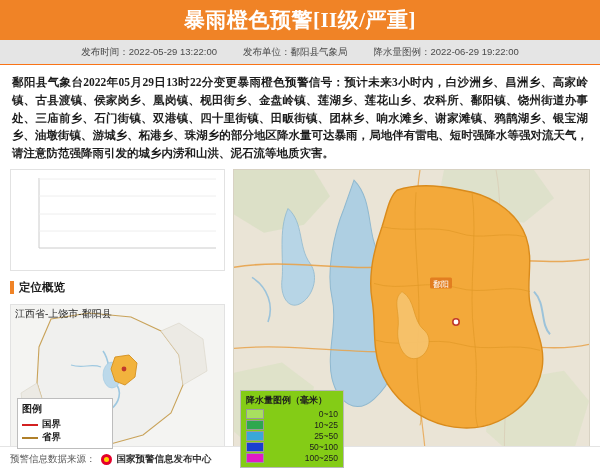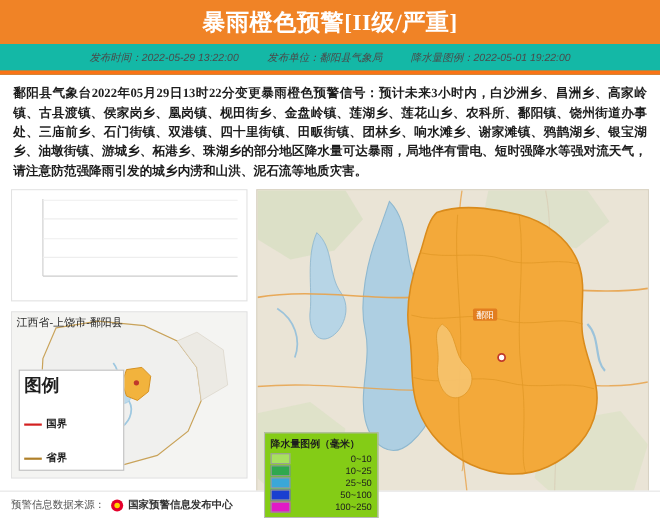--- a/index.html
+++ b/index.html
@@ -32,29 +32,28 @@
     color: #ffffff;
     font-family: "Liberation Serif", serif;
     font-weight: bold;
     font-size: 21px;
     letter-spacing: 0.5px;
     white-space: nowrap;
   }
   
   .meta-bar {
     height: 24px;
-    background: #14b8a6;
-    border-bottom: 4px solid #f97316;
+    background: #e5e5e5;
+    border-bottom: 1px solid #f97316;
     display: flex;
     align-items: center;
     justify-content: center;
     gap: 26px;
     font-size: 9.5px;
     color: #4a4a4a;
-    font-style: italic;
   }
   .meta-item {
     white-space: nowrap;
   }
   
   .warn-text {
     padding: 9px 12px 6px 12px;
     font-size: 11.5px;
     line-height: 1.55;
     text-align: justify;
@@ -131,32 +130,32 @@
     position: absolute;
     left: 6px;
     bottom: 6px;
     width: 86px;
     background: #ffffff;
     border: 1px solid #bdbdbd;
     padding: 3px 4px 4px 4px;
     z-index: 6;
   }
   .legend-title {
-    font-size: 16px;
+    font-size: 10px;
     font-weight: bold;
     font-family: "Liberation Serif", serif;
     margin-bottom: 2px;
     color: #1d1d1d;
   }
   .legend-row {
     display: flex;
     align-items: center;
     gap: 4px;
     font-size: 9.5px;
-    margin-top: 18px;
+    margin-top: 0;
     color: #1d1d1d;
     font-family: "Liberation Serif", serif;
     font-weight: bold;
   }
   .legend-line {
     width: 16px;
     height: 0;
     border-top-width: 2px;
     border-top-style: solid;
   }
@@ -264,21 +263,21 @@
   </div>
 
   <div class="meta-bar">
     <div class="meta-item">
       <span>发布时间：</span><span>2022-05-29 13:22:00</span>
     </div>
     <div class="meta-item">
       <span>发布单位：</span><span>鄱阳县气象局</span>
     </div>
     <div class="meta-item">
-      <span>降水量图例：</span><span>2022-05-01 19:22:00</span>
+      <span>降水量图例：</span><span>2022-06-29 19:22:00</span>
     </div>
   </div>
 
   <div class="warn-text">鄱阳县气象台2022年05月29日13时22分变更暴雨橙色预警信号：预计未来3小时内，白沙洲乡、昌洲乡、高家岭镇、古县渡镇、侯家岗乡、凰岗镇、枧田街乡、金盘岭镇、莲湖乡、莲花山乡、农科所、鄱阳镇、饶州街道办事处、三庙前乡、石门街镇、双港镇、四十里街镇、田畈街镇、团林乡、响水滩乡、谢家滩镇、鸦鹊湖乡、银宝湖乡、油墩街镇、游城乡、柘港乡、珠湖乡的部分地区降水量可达暴雨，局地伴有雷电、短时强降水等强对流天气，请注意防范强降雨引发的城乡内涝和山洪、泥石流等地质灾害。</div>
 
   <div class="content">
 
     <div class="left-col">
 
 
@@ -287,20 +286,24 @@
           <rect x="0" y="0" width="213" height="98" fill="#ffffff"></rect>
           <line x1="28" y1="8" x2="28" y2="78" stroke="#cccccc" stroke-width="1"></line>
           <line x1="28" y1="78" x2="205" y2="78" stroke="#cccccc" stroke-width="1"></line>
           <line x1="28" y1="61" x2="205" y2="61" stroke="#eeeeee" stroke-width="1"></line>
           <line x1="28" y1="44" x2="205" y2="44" stroke="#eeeeee" stroke-width="1"></line>
           <line x1="28" y1="26" x2="205" y2="26" stroke="#eeeeee" stroke-width="1"></line>
           <line x1="28" y1="9" x2="205" y2="9" stroke="#eeeeee" stroke-width="1"></line>
         </svg>
       </div>
 
+      <div class="sec-title" style="margin-top:9px;">
+        <span class="bar"></span>
+        <span>定位概览</span>
+      </div>
 
       <div class="loc-box">
         <svg class="map-svg" viewBox="0 0 213 150" preserveAspectRatio="none">
           <rect x="0" y="0" width="213" height="150" fill="#f4f4f2"></rect>
 
           <path d="M40 14 L78 8 L120 12 L150 26 L168 50 L172 80 L160 108 L132 130 L96 140 L62 132 L36 110 L26 78 L28 42 Z" fill="#f0f0ee" stroke="#c9a35a" stroke-width="1.1"></path>
 
           <path d="M26 78 L36 110 L62 132 L40 142 L14 120 L10 88 Z" fill="#eceae4" stroke="#d9d3c6" stroke-width="0.6"></path>
           <path d="M150 26 L168 50 L172 80 L196 66 L192 34 L168 18 Z" fill="#eceae4" stroke="#d9d3c6" stroke-width="0.6"></path>
 

